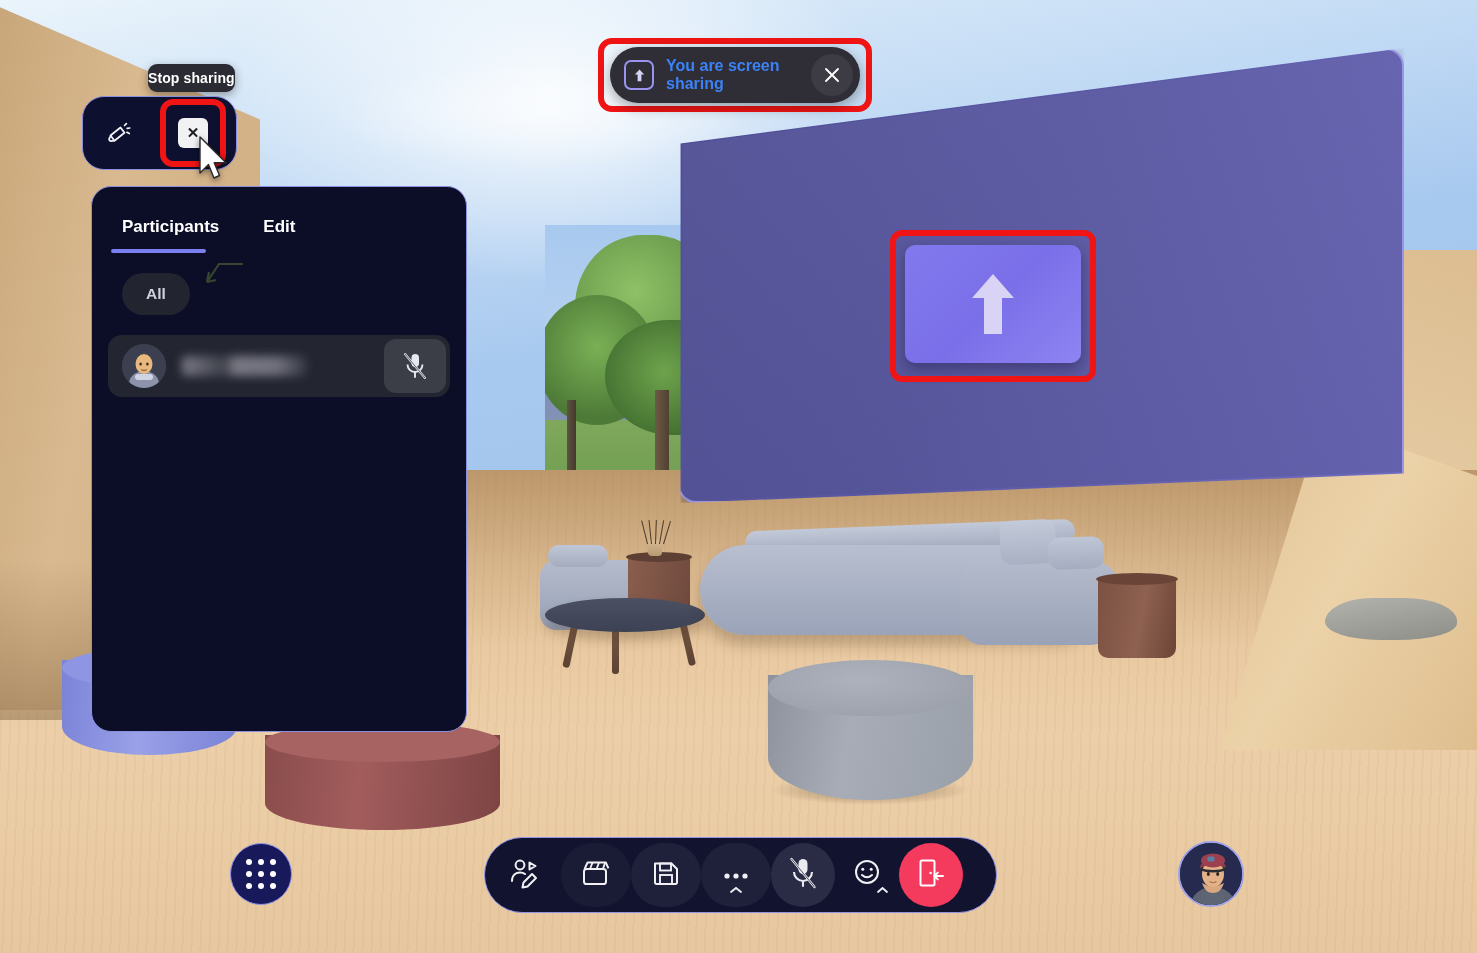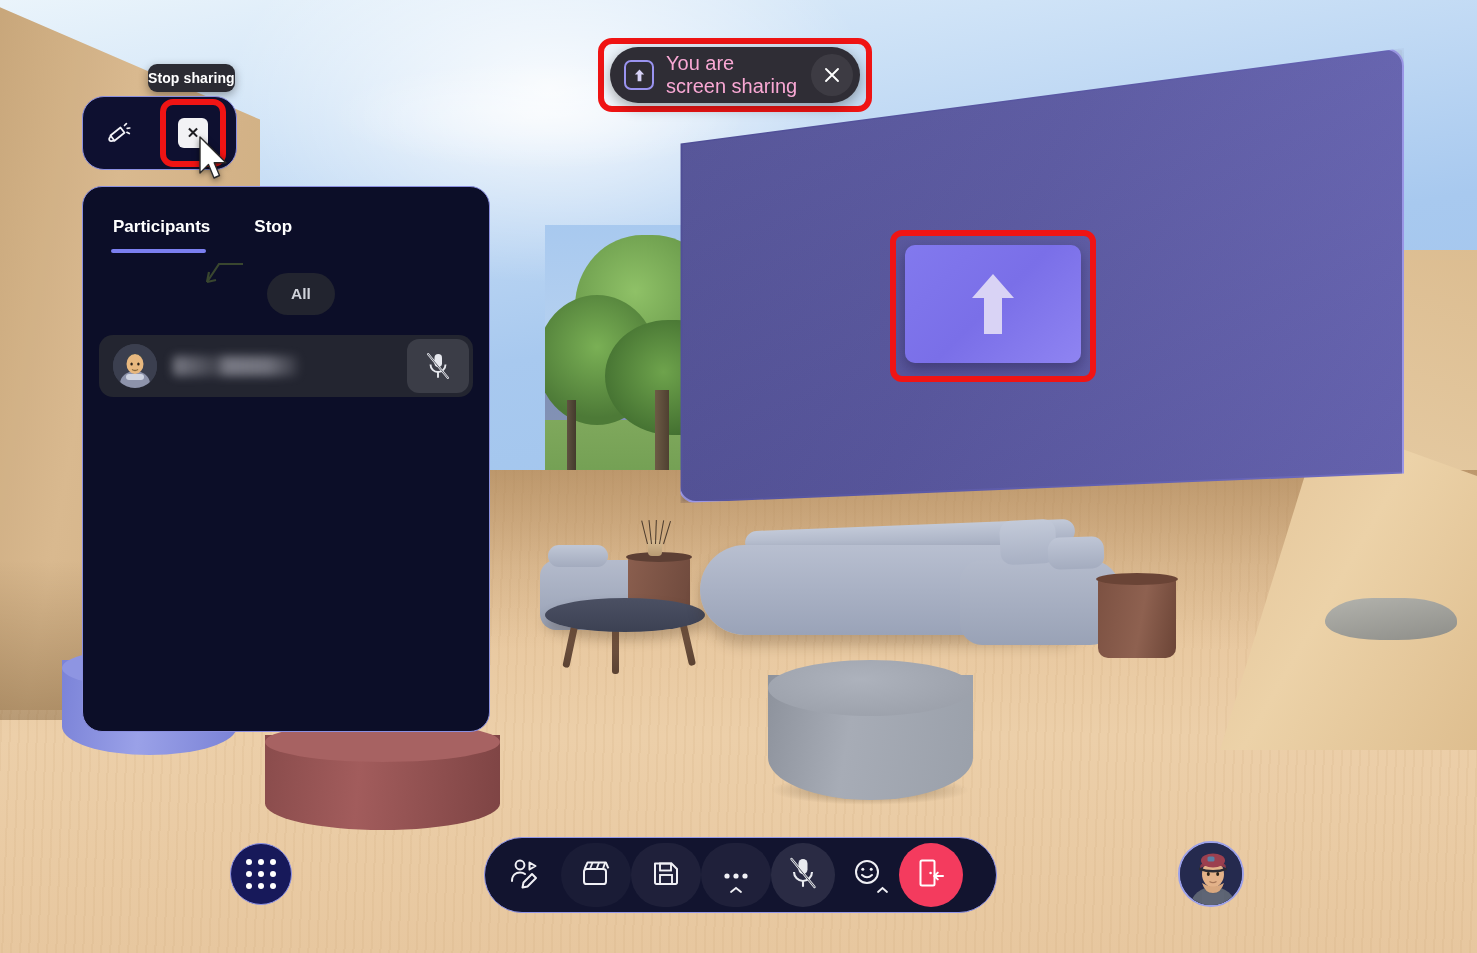--- a/index.html
+++ b/index.html
@@ -283,44 +283,44 @@
   .share-banner {
     position: absolute; left: 610px; top: 47px; width: 250px; height: 56px;
     background: #2f2d35; border-radius: 28px;
     display: flex; align-items: center; gap: 12px; padding-left: 14px;
     box-shadow: 0 4px 14px rgba(0,0,0,.35);
   }
   .share-banner .up-box {
     width: 30px; height: 30px; border: 2px solid #9a93f0; border-radius: 7px;
     display:flex; align-items:center; justify-content:center; flex: 0 0 auto;
   }
-  .share-banner .label { color: #f9a8d4; font-size: 20px; font-weight: 400; flex: 1; }
+  .share-banner .label { color: #3b82f6; font-size: 16px; font-weight: 700; flex: 1; }
   .share-banner .close-round {
     width: 42px; height: 42px; border-radius: 50%;
     background: rgba(255,255,255,0.07);
     display:flex; align-items:center; justify-content:center;
     margin-right: 7px; cursor: pointer;
   }
 
   
   .panel {
-    position: absolute; left: 82px; top: 186px; width: 408px; height: 546px;
+    position: absolute; left: 91px; top: 186px; width: 376px; height: 546px;
     background: #0c0e28;
     border: 1.5px solid #8b8fe0;
     border-radius: 20px;
     overflow: hidden;
   }
   .panel-tabs { display:flex; gap: 44px; padding: 30px 30px 0 30px; position: relative; }
   .tab { font-size: 17px; font-weight: 700; color: #fff; padding-bottom: 12px; cursor: pointer; position: relative; }
   .tab.inactive { color: #ffffff; font-weight: 700; }
   .tab-underline {
     position:absolute; left: 111px; top: 249px; width: 95px; height: 3.5px;
     background: #7b7ff0; border-radius: 2px;
   }
-  .chips { display:flex; gap: 12px; padding: 24px 0 0 30px; justify-content: center; }
+  .chips { display:flex; gap: 12px; padding: 24px 0 0 30px; }
   .chip {
     background: #22242f; color: #cfd2da;
     border-radius: 22px; font-size: 15.5px; font-weight: 700;
     height: 42px; display:flex; align-items:center; padding: 0 24px; cursor: pointer;
   }
   .elbow {
     position:absolute; left: 205px; top: 258px; width: 40px; height: 26px;
     pointer-events:none;
   }
   .plist { padding: 20px 16px 0 16px; }
@@ -511,21 +511,21 @@
 
   <div class="cursor">
     <svg width="32" height="46" viewBox="0 0 32 46">
       <path d="M2 2 L2 38 L10.5 29.5 L16 43 L21.5 40.5 L16.2 27.8 L28 27.8 Z" fill="#ffffff" stroke="#2a2a2a" stroke-width="1.4" stroke-linejoin="round"></path>
     </svg>
   </div>
 
   <div class="panel">
     <div class="panel-tabs">
       <div class="tab">Participants</div>
-      <div class="tab inactive">Stop</div>
+      <div class="tab inactive">Edit</div>
     </div>
 
     <div class="chips">
       <div class="chip">All</div>
     </div>
 
     <div class="plist">
       <div class="prow">
         <div class="pavatar">
           <svg width="44" height="44" viewBox="0 0 44 44">

